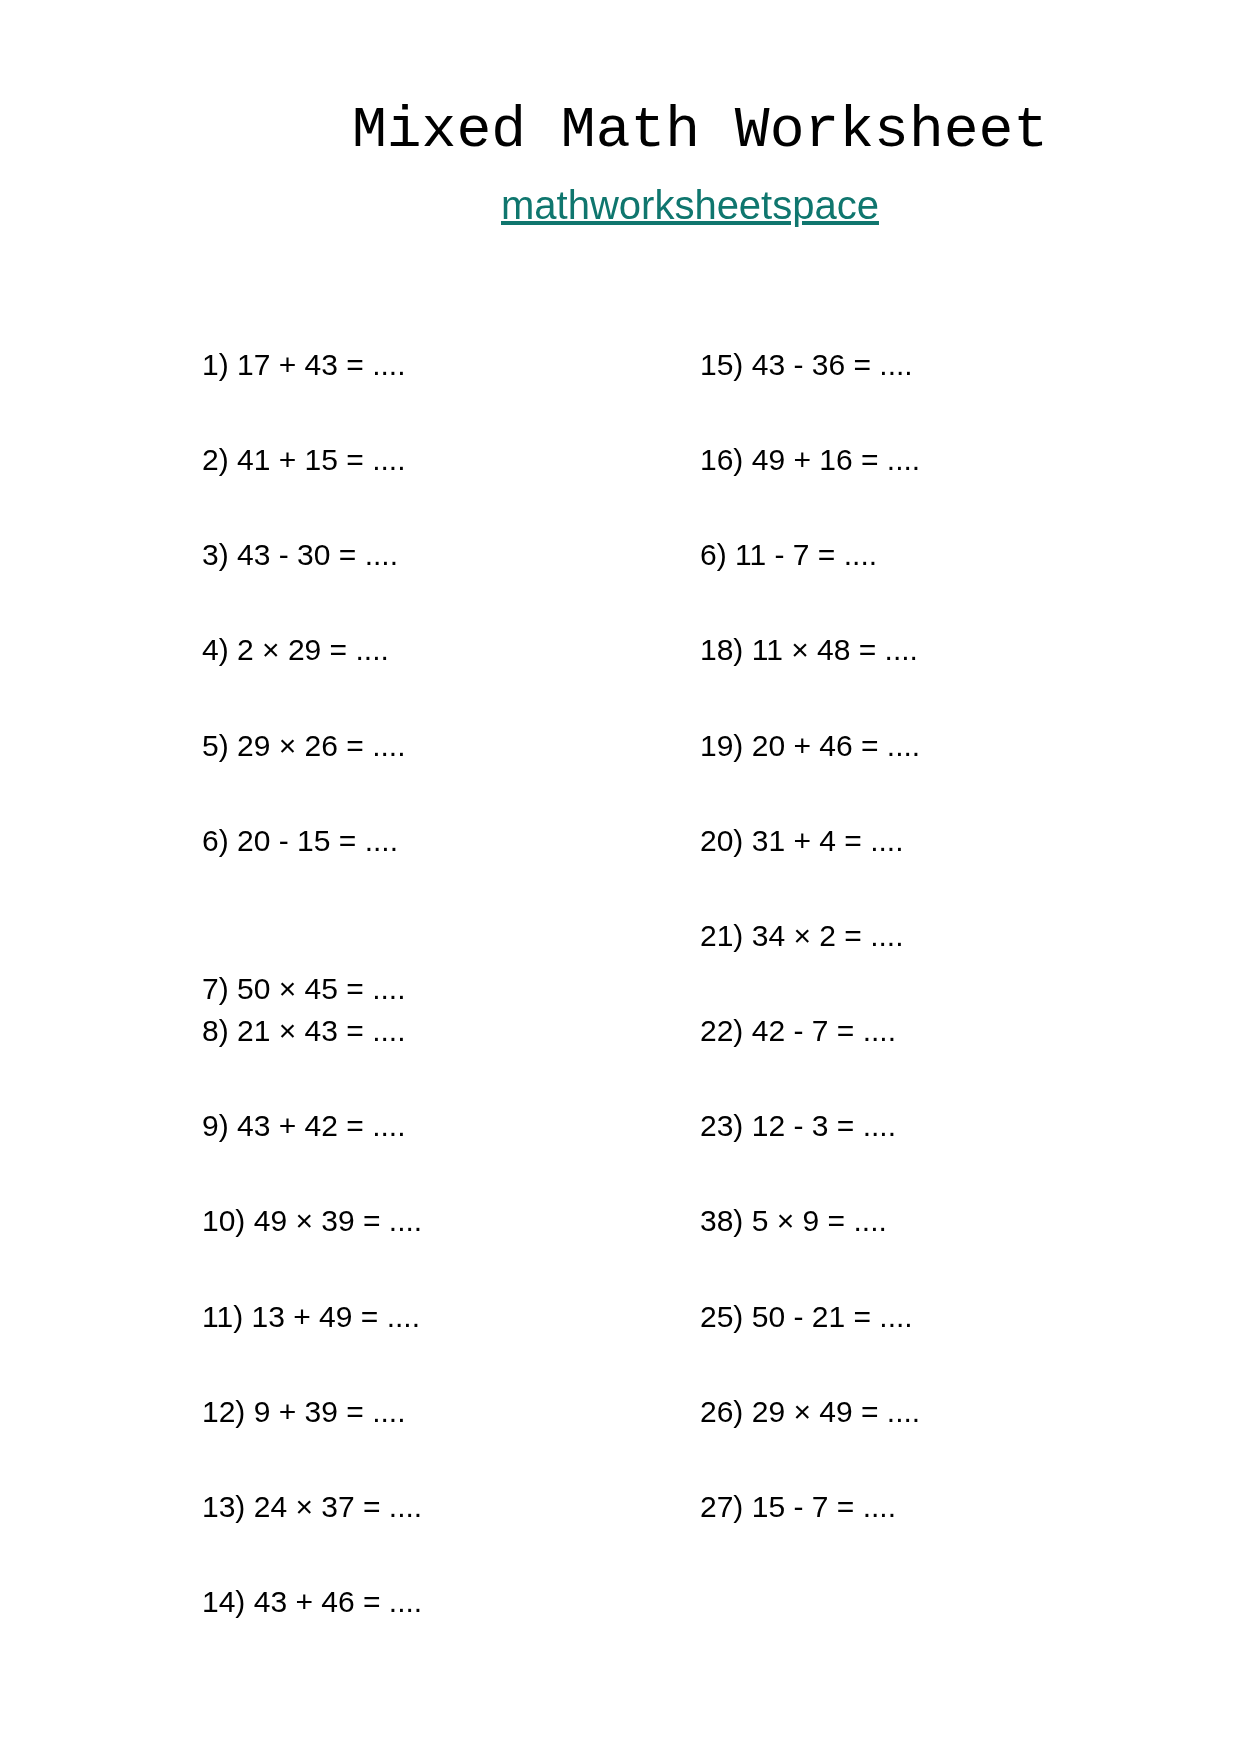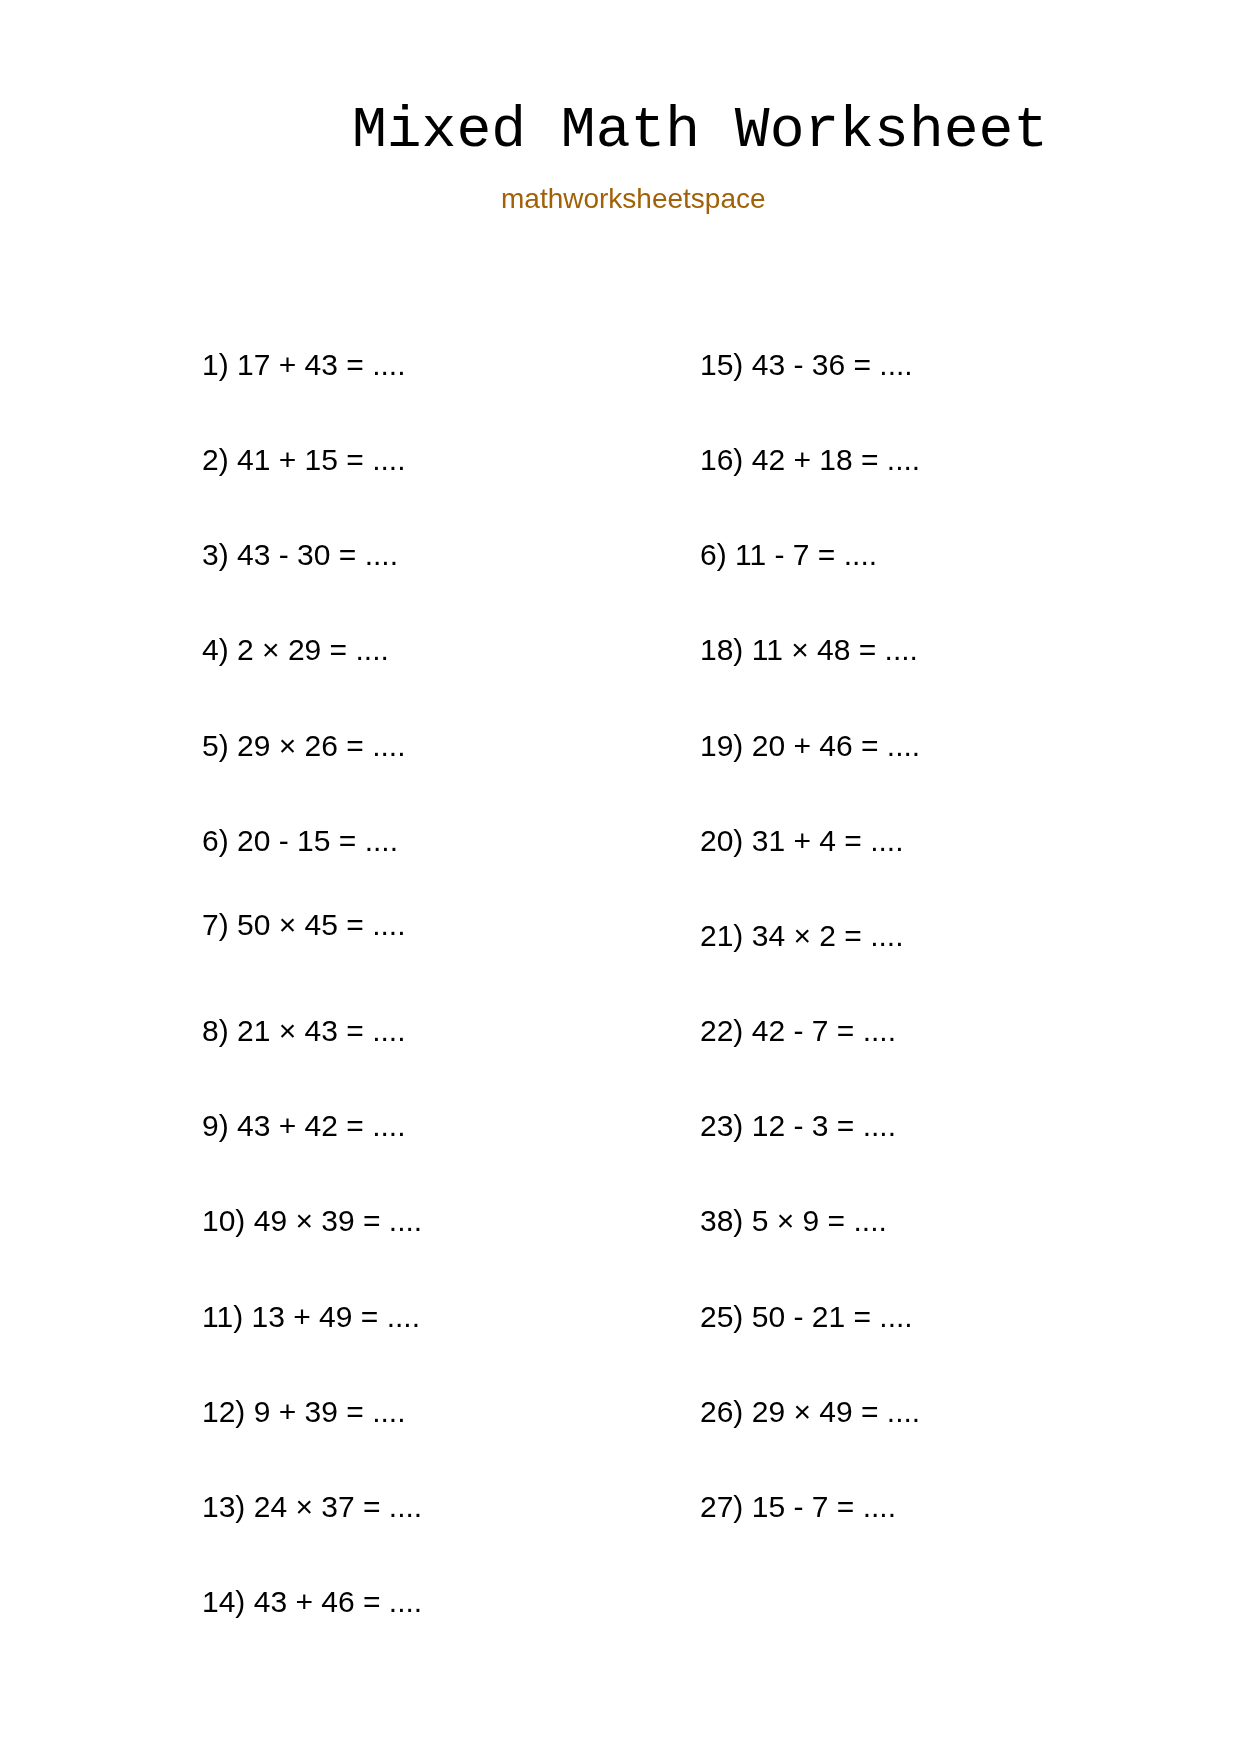--- a/index.html
+++ b/index.html
@@ -22,24 +22,25 @@
       font-size: 58px;
       line-height: 1;
       white-space: nowrap;
       color: #000000;
       font-family: Liberation Mono, monospace;
     }
     .subtitle {
       position: absolute;
       left: 501px;
       top: 185px;
-      font-size: 28px;
+      font-size: 40px;
       line-height: 1;
       white-space: nowrap;
-      color: #a16207;
+      color: #0f766e;
+      text-decoration: underline;
     }
     .col {
       position: absolute;
       top: 0;
       height: 1754px;
     }
     .col-left { left: 202px; }
     .col-right { left: 700px; }
     .problem {
       position: absolute;
@@ -60,33 +61,33 @@
   <div class="title">Mixed Math Worksheet</div>
   <div class="subtitle">mathworksheetspace</div>
 
   <div class="col col-left">
     <div class="problem" style="top:350px"><span>1)</span> <span>17 + 43 =</span> <span class="answer-blank">....</span></div>
     <div class="problem" style="top:445.15px"><span>2)</span> <span>41 + 15 =</span> <span class="answer-blank">....</span></div>
     <div class="problem" style="top:540.3px"><span>3)</span> <span>43 - 30 =</span> <span class="answer-blank">....</span></div>
     <div class="problem" style="top:635.45px"><span>4)</span> <span>2 × 29 =</span> <span class="answer-blank">....</span></div>
     <div class="problem" style="top:730.6px"><span>5)</span> <span>29 × 26 =</span> <span class="answer-blank">....</span></div>
     <div class="problem" style="top:825.75px"><span>6)</span> <span>20 - 15 =</span> <span class="answer-blank">....</span></div>
-    <div class="problem" style="top:910px"><span>7)</span> <span>50 × 45 =</span> <span class="answer-blank">....</span></div>
+    <div class="problem" style="top:974px"><span>7)</span> <span>50 × 45 =</span> <span class="answer-blank">....</span></div>
     <div class="problem" style="top:1016.05px"><span>8)</span> <span>21 × 43 =</span> <span class="answer-blank">....</span></div>
     <div class="problem" style="top:1111.2px"><span>9)</span> <span>43 + 42 =</span> <span class="answer-blank">....</span></div>
     <div class="problem" style="top:1206.35px"><span>10)</span> <span>49 × 39 =</span> <span class="answer-blank">....</span></div>
     <div class="problem" style="top:1301.5px"><span>11)</span> <span>13 + 49 =</span> <span class="answer-blank">....</span></div>
     <div class="problem" style="top:1396.65px"><span>12)</span> <span>9 + 39 =</span> <span class="answer-blank">....</span></div>
     <div class="problem" style="top:1491.8px"><span>13)</span> <span>24 × 37 =</span> <span class="answer-blank">....</span></div>
     <div class="problem" style="top:1586.95px"><span>14)</span> <span>43 + 46 =</span> <span class="answer-blank">....</span></div>
   </div>
 
   <div class="col col-right">
     <div class="problem" style="top:350px"><span>15)</span> <span>43 - 36 =</span> <span class="answer-blank">....</span></div>
-    <div class="problem" style="top:445.15px"><span>16)</span> <span>42 + 18 =</span> <span class="answer-blank">....</span></div>
+    <div class="problem" style="top:445.15px"><span>16)</span> <span>49 + 16 =</span> <span class="answer-blank">....</span></div>
     <div class="problem" style="top:540.3px"><span>6)</span> <span>11 - 7 =</span> <span class="answer-blank">....</span></div>
     <div class="problem" style="top:635.45px"><span>18)</span> <span>11 × 48 =</span> <span class="answer-blank">....</span></div>
     <div class="problem" style="top:730.6px"><span>19)</span> <span>20 + 46 =</span> <span class="answer-blank">....</span></div>
     <div class="problem" style="top:825.75px"><span>20)</span> <span>31 + 4 =</span> <span class="answer-blank">....</span></div>
     <div class="problem" style="top:920.9px"><span>21)</span> <span>34 × 2 =</span> <span class="answer-blank">....</span></div>
     <div class="problem" style="top:1016.05px"><span>22)</span> <span>42 - 7 =</span> <span class="answer-blank">....</span></div>
     <div class="problem" style="top:1111.2px"><span>23)</span> <span>12 - 3 =</span> <span class="answer-blank">....</span></div>
     <div class="problem" style="top:1206.35px"><span>38)</span> <span>5 × 9 =</span> <span class="answer-blank">....</span></div>
     <div class="problem" style="top:1301.5px"><span>25)</span> <span>50 - 21 =</span> <span class="answer-blank">....</span></div>
     <div class="problem" style="top:1396.65px"><span>26)</span> <span>29 × 49 =</span> <span class="answer-blank">....</span></div>

